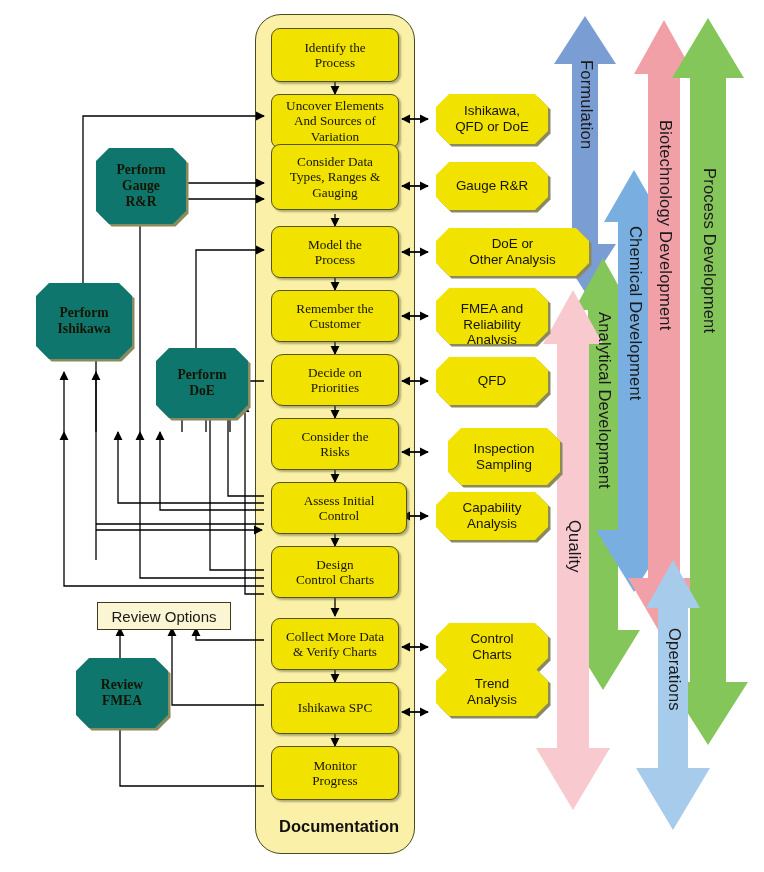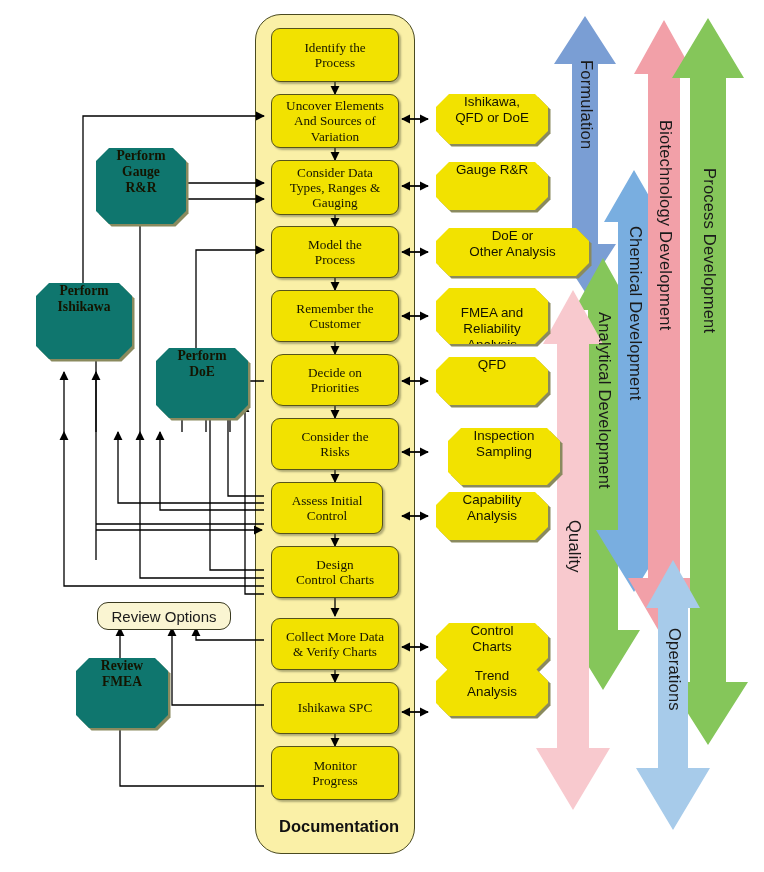--- a/index.html
+++ b/index.html
@@ -3,37 +3,37 @@
 <meta charset="utf-8">
 <style>
   html,body{margin:0;padding:0;background:#ffffff;}
   body{width:764px;height:872px;position:relative;overflow:hidden;
        font-family:"Liberation Sans", sans-serif;}
   #stage{position:absolute;left:0;top:0;width:764px;height:872px;}
   svg.layer{position:absolute;left:0;top:0;width:764px;height:872px;overflow:visible;}
   #svg-arrows{z-index:1;}
   #svg-lines{z-index:3;}
   .node{position:absolute;z-index:4;box-sizing:border-box;display:flex;
-        align-items:center;justify-content:center;text-align:center;border-radius:11px;}
+        align-items:center;justify-content:center;text-align:center;}
   .container-box{position:absolute;z-index:2;box-sizing:border-box;
         background:#FAF0A7;border:1.6px solid #4a4a20;border-radius:26px;}
   .flowbox{background:#F2E200;border:1.5px solid #57541a;border-radius:9px;
         color:#141400;font-family:"Liberation Serif", serif;font-size:13.2px;
         line-height:1.16;box-shadow:2px 2px 2px rgba(90,90,60,.45);}
   .octa{color:#141400;font-family:"Liberation Sans", sans-serif;font-size:13.4px;
         line-height:1.18;background:#F2E200;
         clip-path:polygon(13px 0,calc(100% - 13px) 0,100% 13px,100% calc(100% - 13px),
                           calc(100% - 13px) 100%,13px 100%,0 calc(100% - 13px),0 13px);}
   .octa-wrap{position:absolute;z-index:4;}
   .octa-shadow{position:absolute;left:2.5px;top:2.5px;width:100%;height:100%;
         background:#8a8a5e;
         clip-path:polygon(13px 0,calc(100% - 13px) 0,100% 13px,100% calc(100% - 13px),
                           calc(100% - 13px) 100%,13px 100%,0 calc(100% - 13px),0 13px);}
   .octa-face{position:absolute;left:0;top:0;width:100%;height:100%;display:flex;
-        align-items:flex-start;justify-content:center;text-align:center;}
+        align-items:center;justify-content:center;text-align:center;}
   .oct-orange .octa{background:#0f766e;font-family:"Liberation Serif", serif;
         font-weight:bold;font-size:13.6px;}
   .review-opt{background:#FAF5D2;border:1.4px solid #3a3a20;color:#1a1a1a;
         font-family:"Liberation Sans", sans-serif;font-size:15px;}
   .doc-label{position:absolute;z-index:5;font-family:"Liberation Sans", sans-serif;
         font-weight:bold;font-size:16.5px;color:#111;}
   .arrow-label{position:absolute;z-index:2;writing-mode:vertical-rl;
         text-orientation:mixed;font-family:"Liberation Sans", sans-serif;
         font-size:16.5px;color:#1a1a1a;white-space:nowrap;letter-spacing:.2px;}
 </style>
@@ -194,47 +194,47 @@
         <path d="M206,432 L206,404" marker-end="url(#ah)"></path>
         <path d="M230,432 L230,404" marker-end="url(#ah)"></path>
       </g>
     </g>
   </svg>
 
   <div class="node flowbox" style="left:271px;top:28px;width:128px;height:54px;">
     <span style="white-space:pre-line;">Identify the
 Process</span>
   </div>
-  <div class="node flowbox" style="left:271px;top:94px;width:128px;height:54px;">
+  <div class="node flowbox" style="left:271px;top:94px;width:128px;height:54px;border-radius:8px;">
     <span style="white-space:pre-line;">Uncover Elements
 And Sources of
 Variation</span>
   </div>
-  <div class="node flowbox" style="left:271px;top:160px;width:128px;height:55px;">
+  <div class="node flowbox" style="left:271px;top:144px;width:128px;height:66px;">
     <span style="white-space:pre-line;">Consider Data
 Types, Ranges &amp;
 Gauging</span>
   </div>
   <div class="node flowbox" style="left:271px;top:226px;width:128px;height:52px;">
     <span style="white-space:pre-line;">Model the
 Process</span>
   </div>
   <div class="node flowbox" style="left:271px;top:290px;width:128px;height:52px;">
     <span style="white-space:pre-line;">Remember the
 Customer</span>
   </div>
   <div class="node flowbox" style="left:271px;top:354px;width:128px;height:52px;border-radius:12px;">
     <span style="white-space:pre-line;">Decide on
 Priorities</span>
   </div>
   <div class="node flowbox" style="left:271px;top:418px;width:128px;height:52px;">
     <span style="white-space:pre-line;">Consider the
 Risks</span>
   </div>
-  <div class="node flowbox" style="left:271px;top:482px;width:112px;height:52px;">
+  <div class="node flowbox" style="left:271px;top:482px;width:136px;height:52px;">
     <span style="white-space:pre-line;">Assess Initial
 Control</span>
   </div>
   <div class="node flowbox" style="left:271px;top:546px;width:128px;height:52px;">
     <span style="white-space:pre-line;">Design
 Control Charts</span>
   </div>
   <div class="node flowbox" style="left:271px;top:618px;width:128px;height:52px;">
     <span style="white-space:pre-line;">Collect More Data
 &amp; Verify Charts</span>

